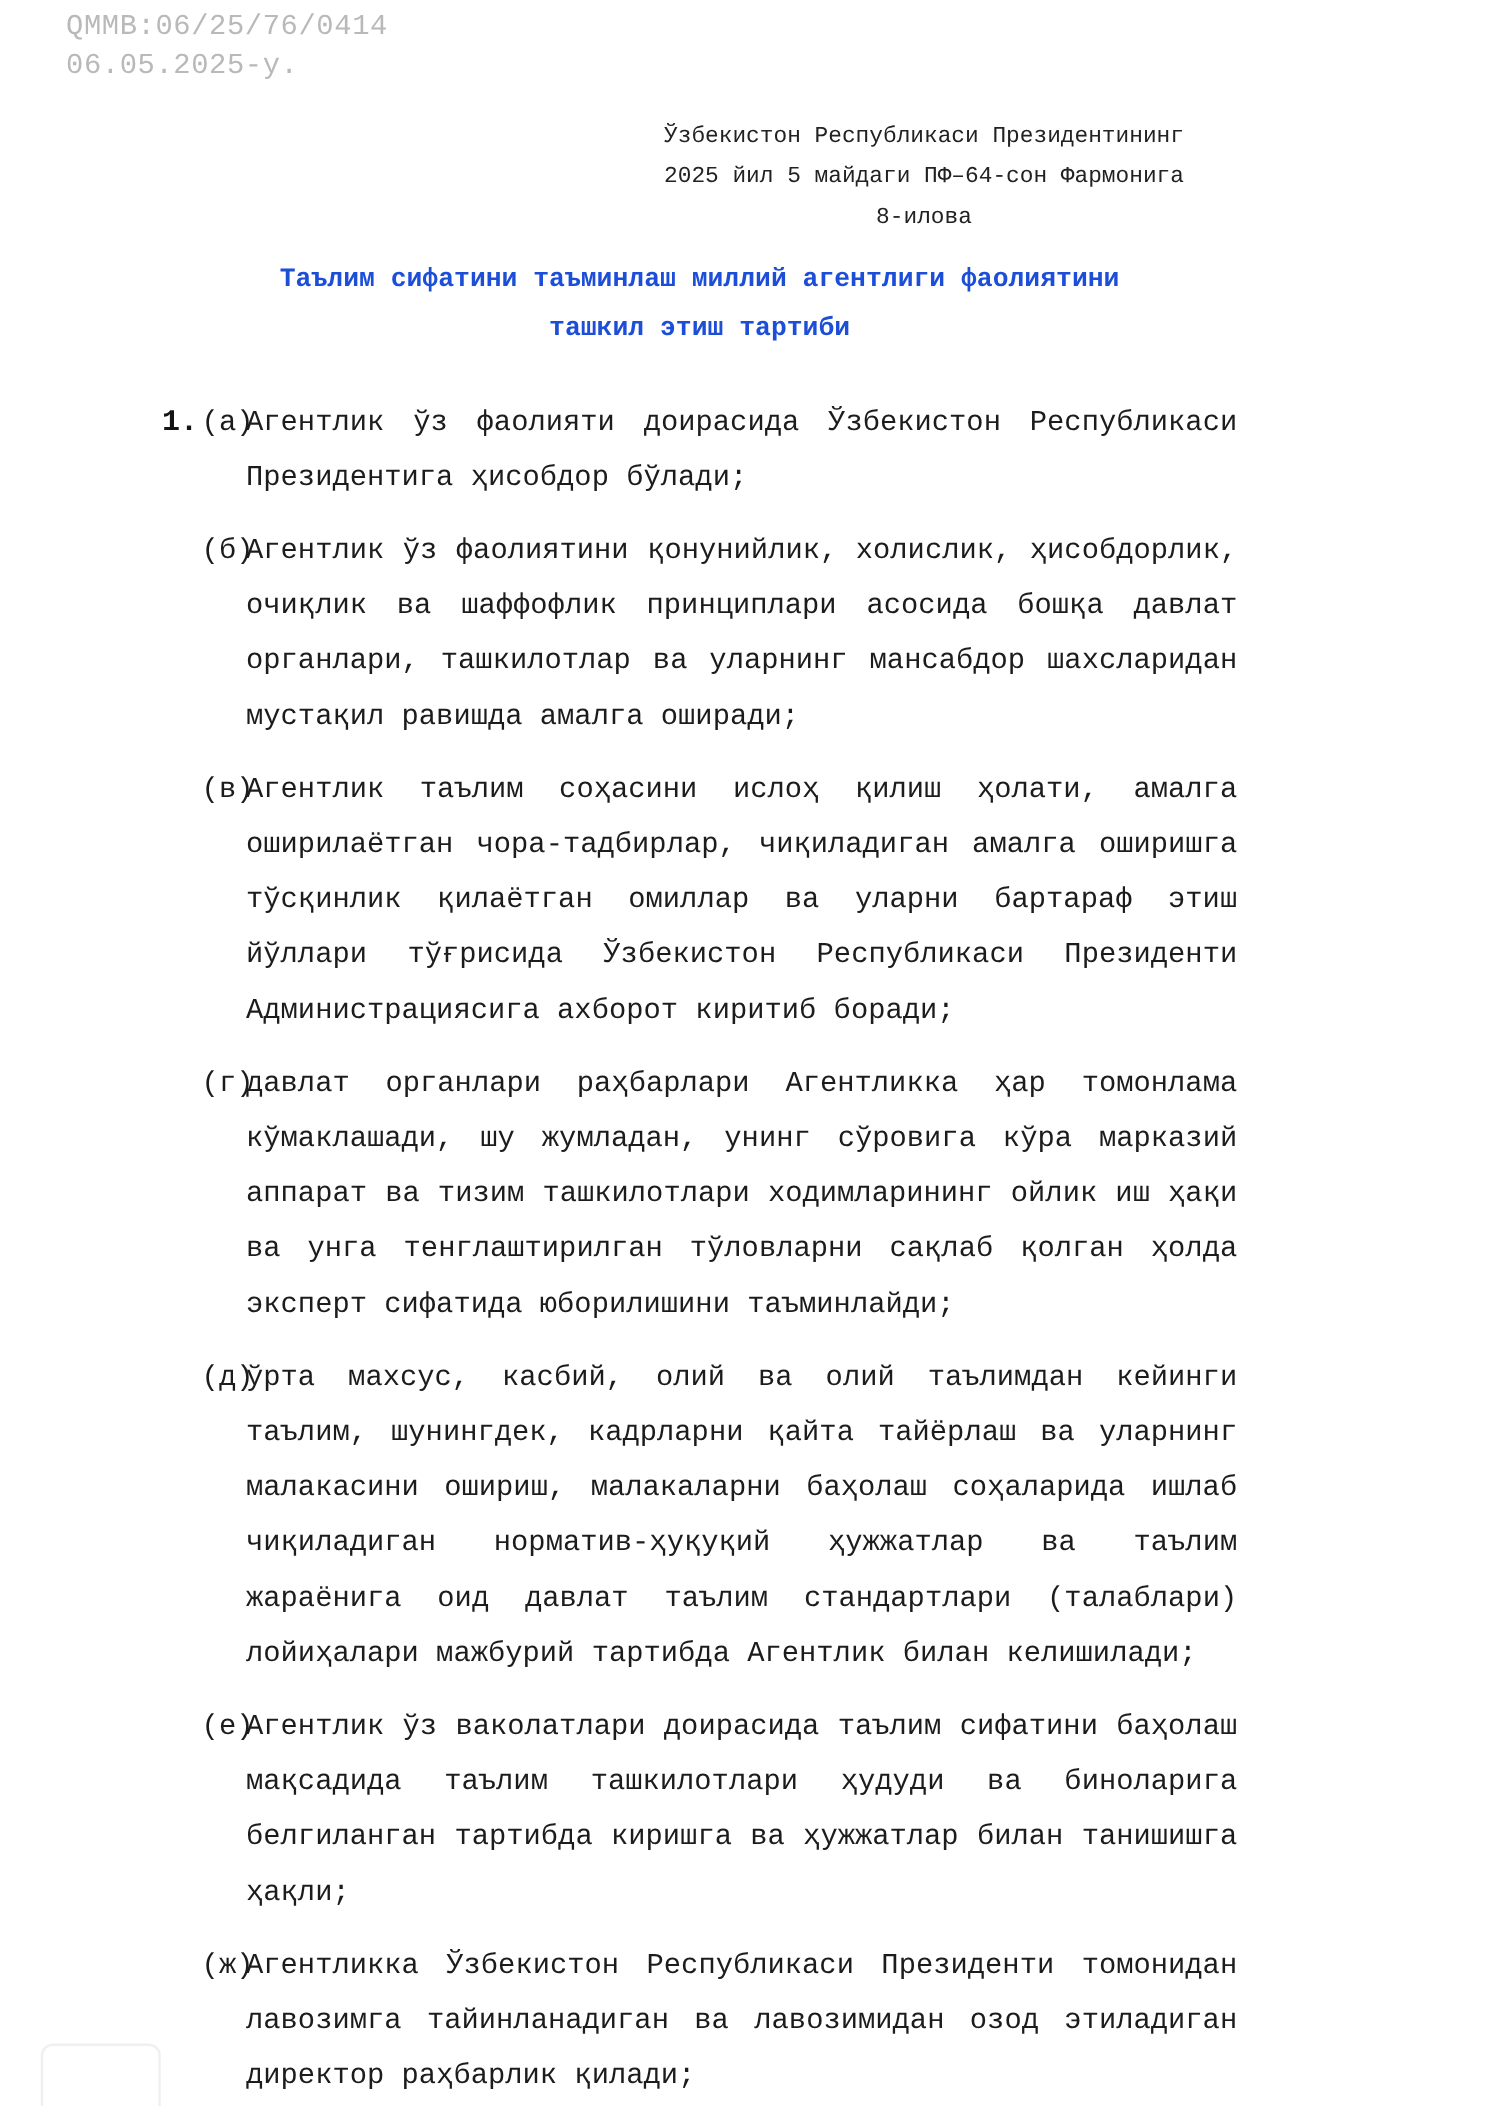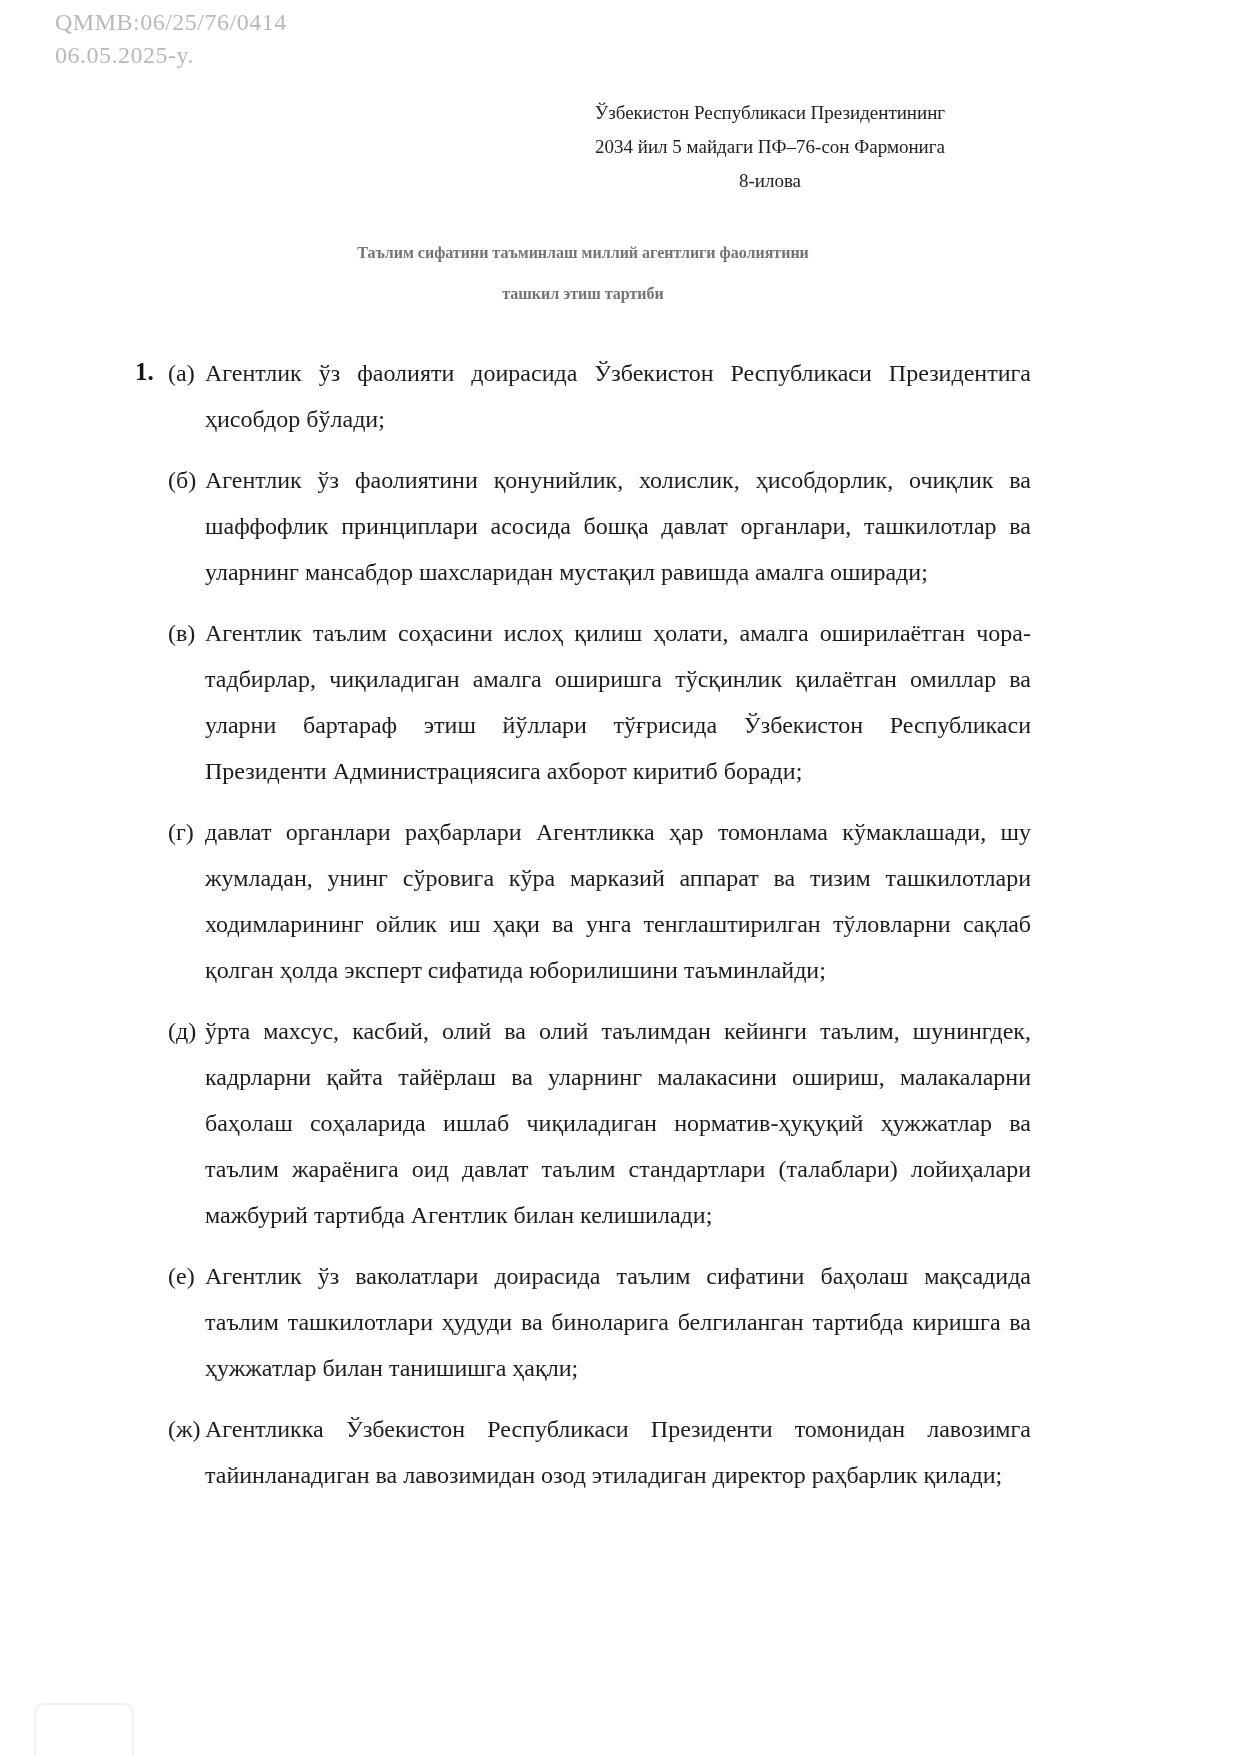--- a/index.html
+++ b/index.html
@@ -2,21 +2,21 @@
 <html><head>
 <meta charset="utf-8">
 <style>
   html, body { margin: 0; padding: 0; background: #ffffff; }
   .page {
     position: relative;
     width: 1214px;
     height: 1755px;
     background: #ffffff;
     overflow: hidden;
-    font-family: Liberation Serif, serif;
+    font-family: Liberation Mono, monospace;
     color: #1c1c1c;
   }
 
   
   .watermark {
     position: absolute;
     left: 55px;
     top: 6px;
     color: #b9b9b9;
     font-size: 24px;
@@ -40,24 +40,23 @@
   .content {
     position: absolute;
     left: 135px;
     top: 212px;
     width: 896px;
   }
 
   .doc-title {
     text-align: center;
     font-weight: bold;
-    font-size: 16px;
+    font-size: 22px;
     line-height: 41px;
-    color: #737373;
-    margin-top: 20px;
+    color: #1d4ed8;
   }
   .doc-title .t-line { display: block; }
 
   .section-heading {
     position: relative;
     margin-top: 36px;
     padding-left: 33px;
     font-weight: bold;
     font-size: 25px;
     line-height: 44px;
@@ -104,21 +103,21 @@
 
 <div class="page">
 
   <div class="watermark">
     <div>QMMB:06/25/76/0414</div>
     <div>06.05.2025-y.</div>
   </div>
 
   <div class="annex-header">
     <div>Ўзбекистон Республикаси Президентининг</div>
-    <div>2034 йил 5 майдаги ПФ–76-сон Фармонига</div>
+    <div>2025 йил 5 майдаги ПФ–64-сон Фармонига</div>
     <div>8-илова</div>
   </div>
 
   <div class="content">
 
     <div class="doc-title">
       <span class="t-line">Таълим сифатини таъминлаш миллий агентлиги фаолиятини</span>
       <span class="t-line">ташкил этиш тартиби</span>
     </div>
 

